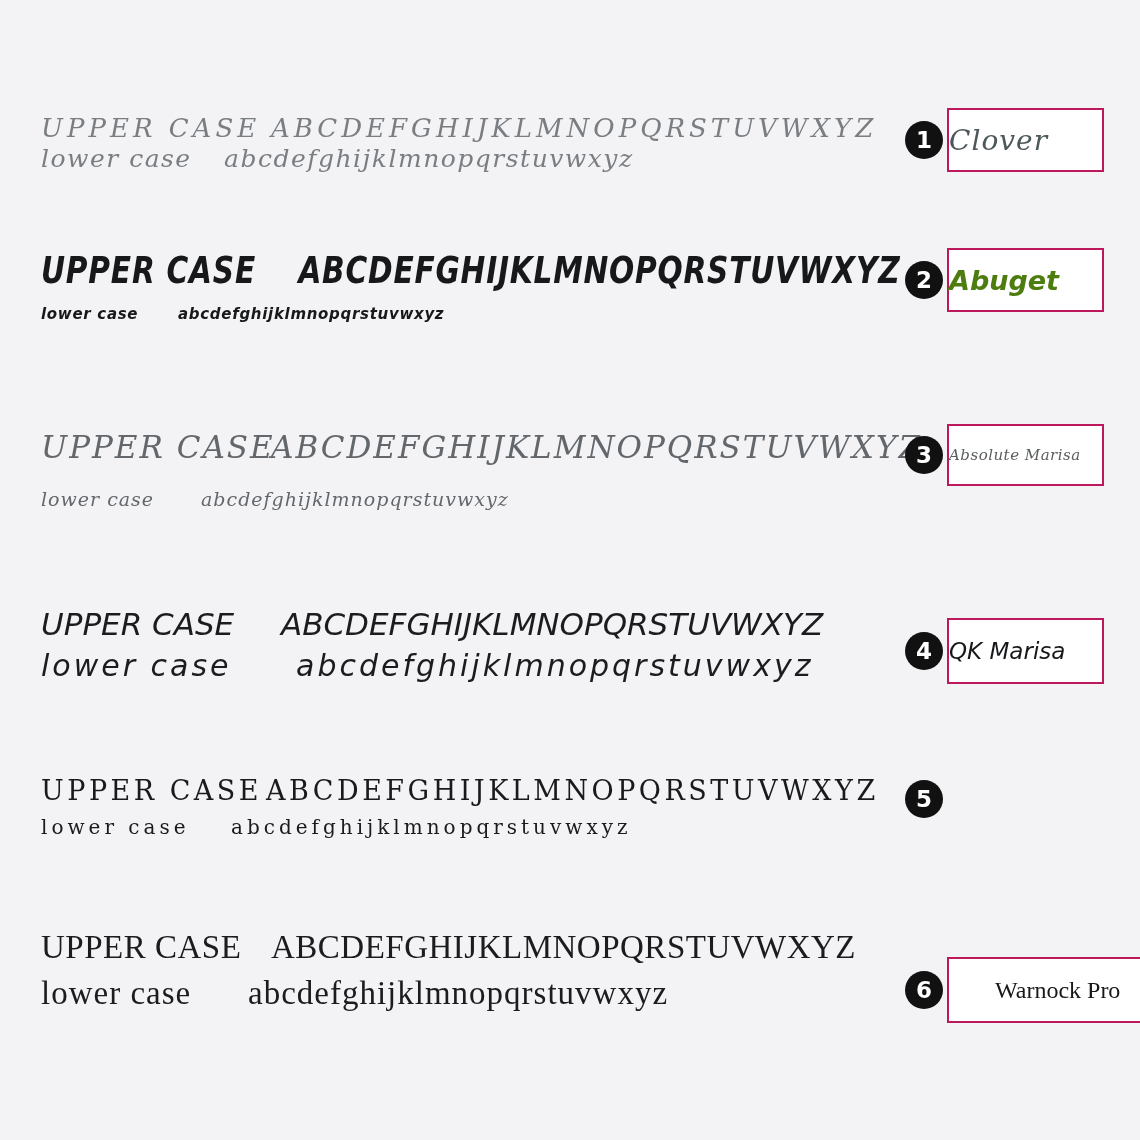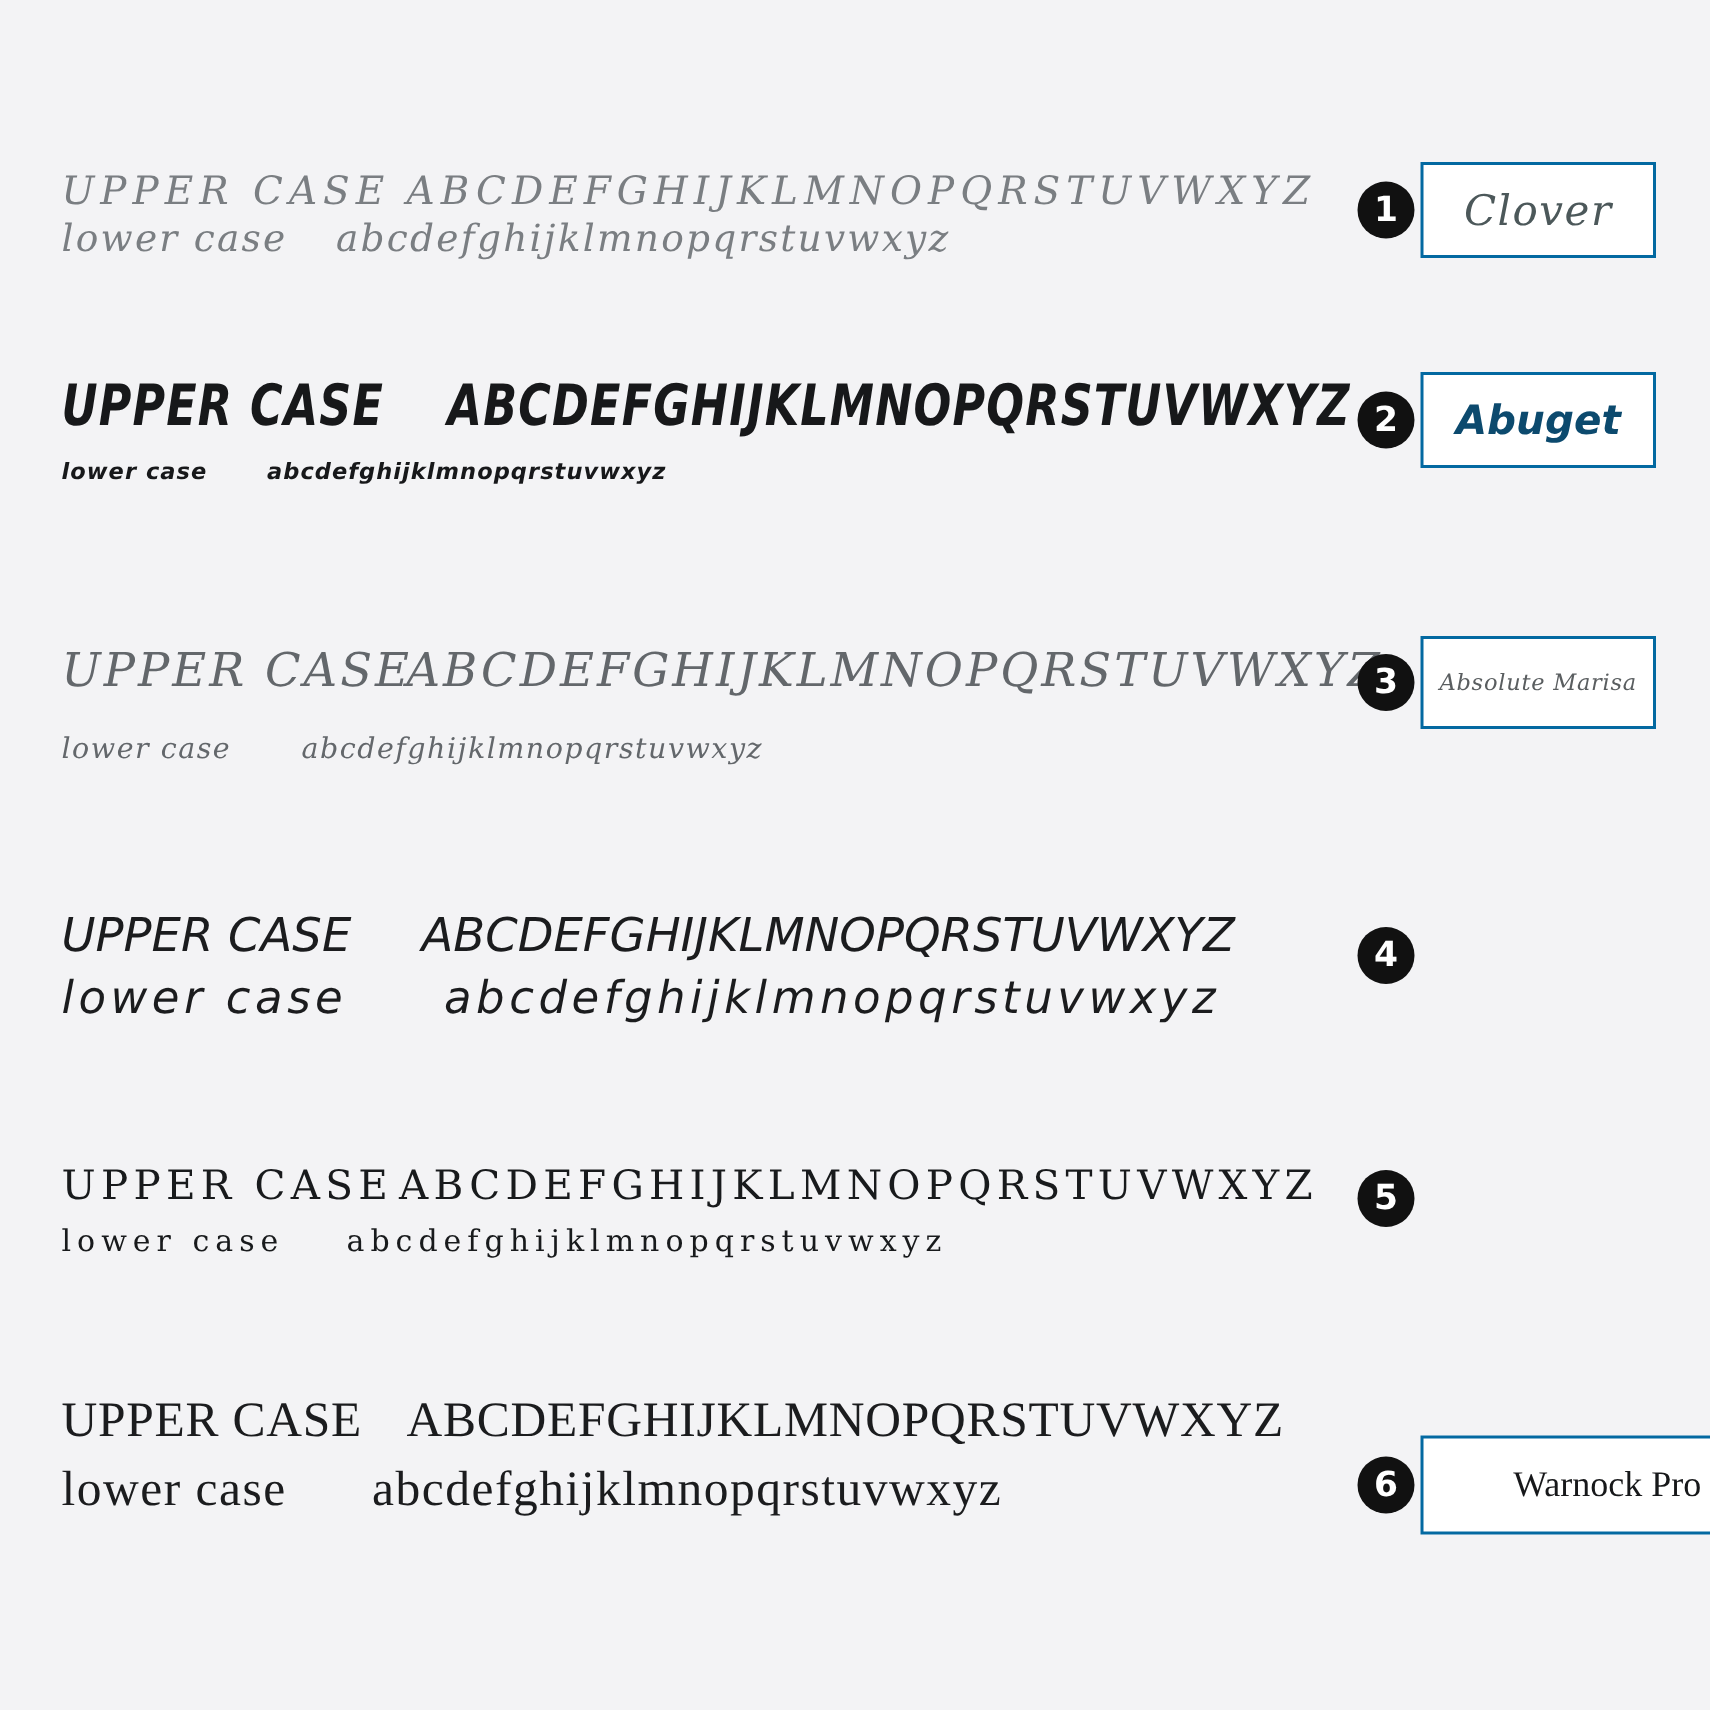--- a/index.html
+++ b/index.html
@@ -59,27 +59,27 @@
   
   .tag{position:absolute;left:905px;display:flex;align-items:center;}
   .badge{
     width:38px;height:38px;border-radius:50%;
     background:#111111;color:#ffffff;
     display:flex;align-items:center;justify-content:center;
     font-family:"DejaVu Sans", sans-serif;font-weight:bold;font-size:23px;
     flex:0 0 38px;margin-right:4px;
   }
   .namebox{
-    width:153px;background:#ffffff;border:2px solid #0369a1;
-    display:flex;align-items:center;justify-content:center;text-align:center;
+    width:153px;background:#ffffff;border:2px solid #be185d;
+    display:flex;align-items:center;text-align:center;
   }
   .nb1{height:60px;} .nb2{height:60px;} .nb3{height:58px;}
   .nb4{height:62px;} .nb5{height:64px;} .nb6{height:62px;padding-left:46px;}
   .n1{font-family:"DejaVu Serif", serif;font-style:italic;font-size:28px;color:#4c585a;letter-spacing:1px;}
-  .n2{font-family:"DejaVu Sans", sans-serif;font-style:italic;font-weight:800;font-size:27px;color:#0c4a6e;}
+  .n2{font-family:"DejaVu Sans", sans-serif;font-style:italic;font-weight:800;font-size:27px;color:#4d7c0f;}
   .n3{font-family:"DejaVu Serif", serif;font-style:italic;font-size:15px;color:#5a5e60;letter-spacing:.5px;}
   .n4{font-family:"DejaVu Sans", sans-serif;font-style:italic;font-size:23px;color:#17181a;}
   .n5{font-family:"DejaVu Serif", serif;font-size:18px;color:#17181a;line-height:1.2;padding:0 6px;}
   .n6{font-family:"Liberation Serif", serif;font-size:24px;color:#17181a;}
 </style>
 </head>
 <body>
 
 <div class="sheet">
 
@@ -131,20 +131,23 @@
   <div class="row f4" style="top:602px">
     <div class="line up">
       <span class="lbl">UPPER CASE</span><span>ABCDEFGHIJKLMNOPQRSTUVWXYZ</span>
     </div>
     <div class="line lo">
       <span class="lbl">lower case</span><span>abcdefghijklmnopqrstuvwxyz</span>
     </div>
   </div>
   <div class="tag" style="top:618px">
     <div class="badge">4</div>
+    <div class="namebox nb4">
+      <span class="n4">QK Marisa</span>
+    </div>
   </div>
 
   <div class="row f5" style="top:772px">
     <div class="line up">
       <span class="lbl">UPPER CASE</span><span>ABCDEFGHIJKLMNOPQRSTUVWXYZ</span>
     </div>
     <div class="line lo">
       <span class="lbl">lower case</span><span>abcdefghijklmnopqrstuvwxyz</span>
     </div>
   </div>

